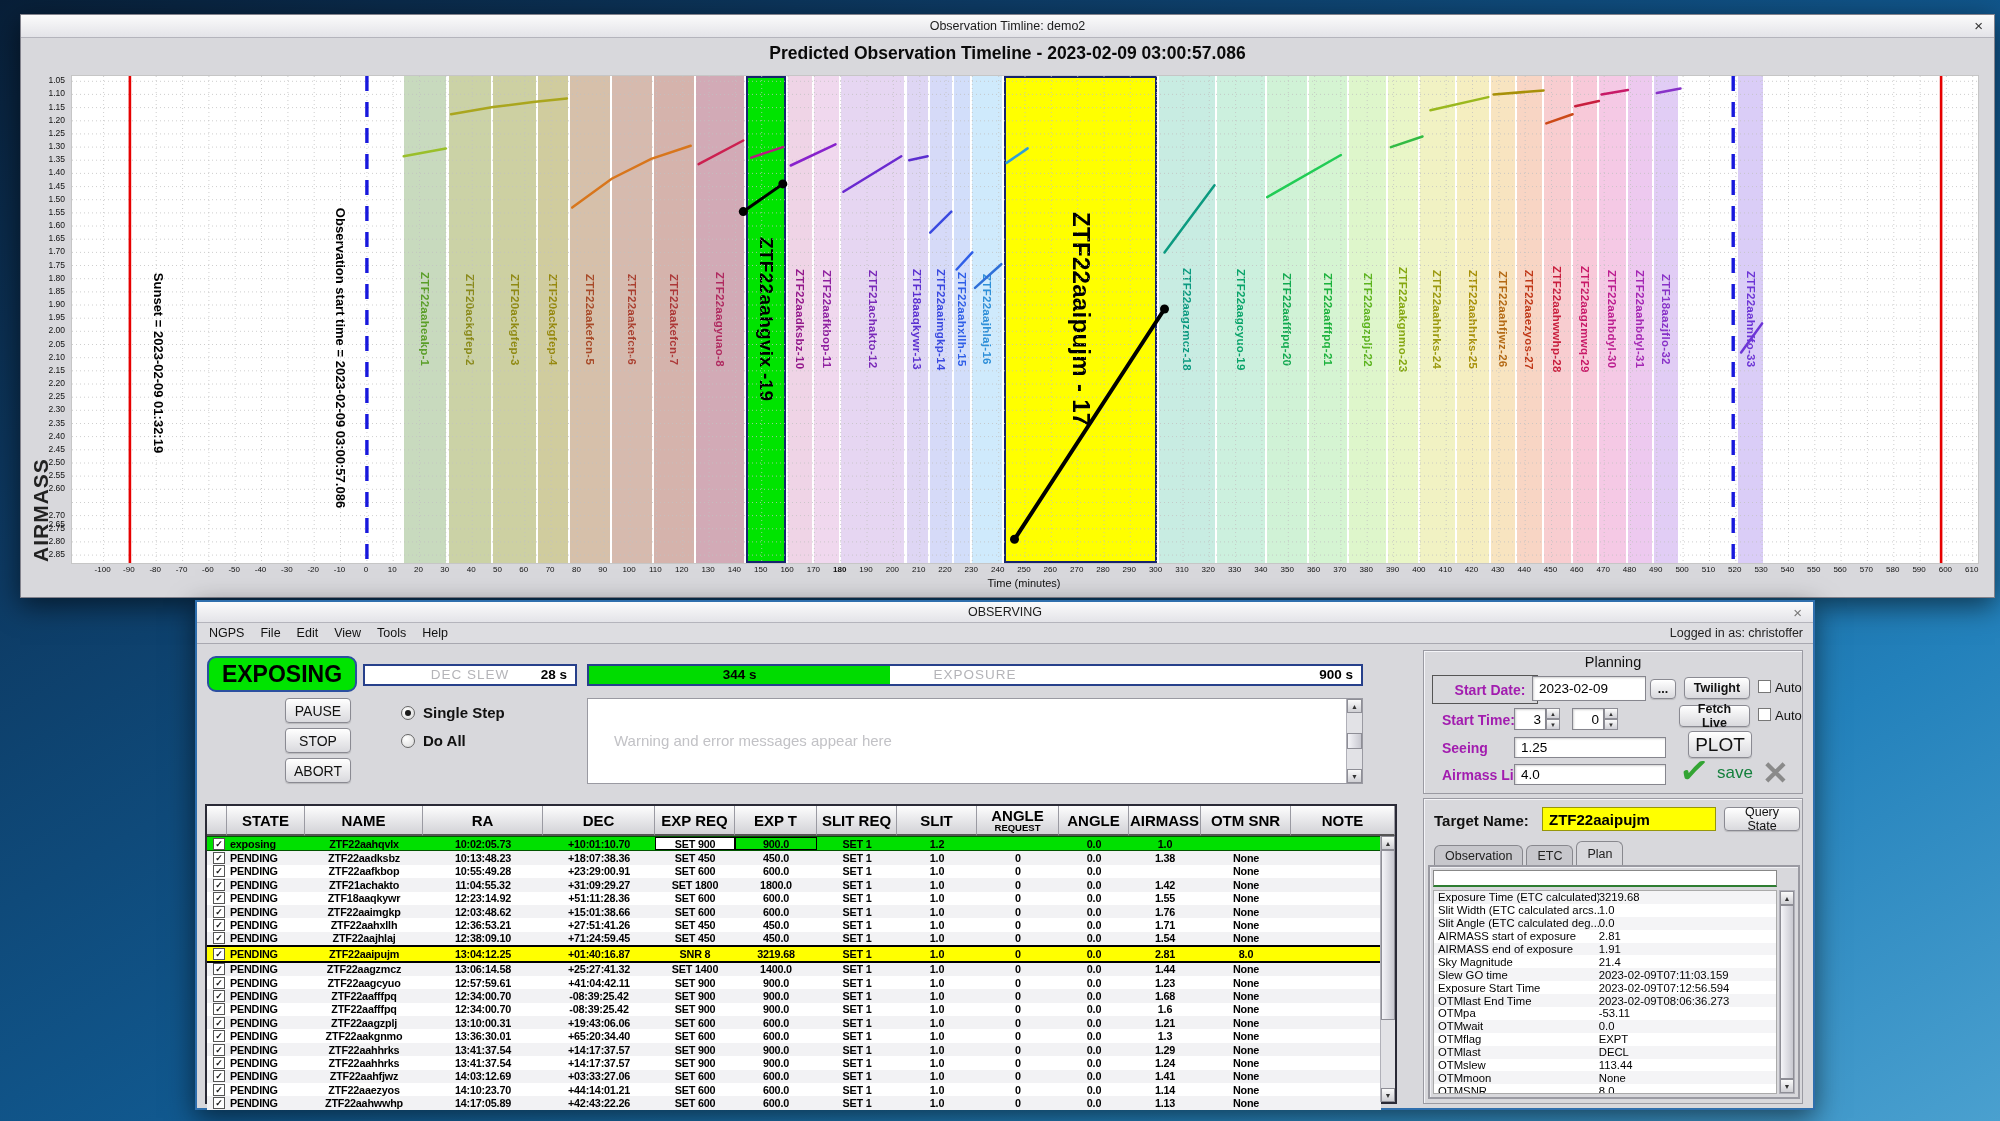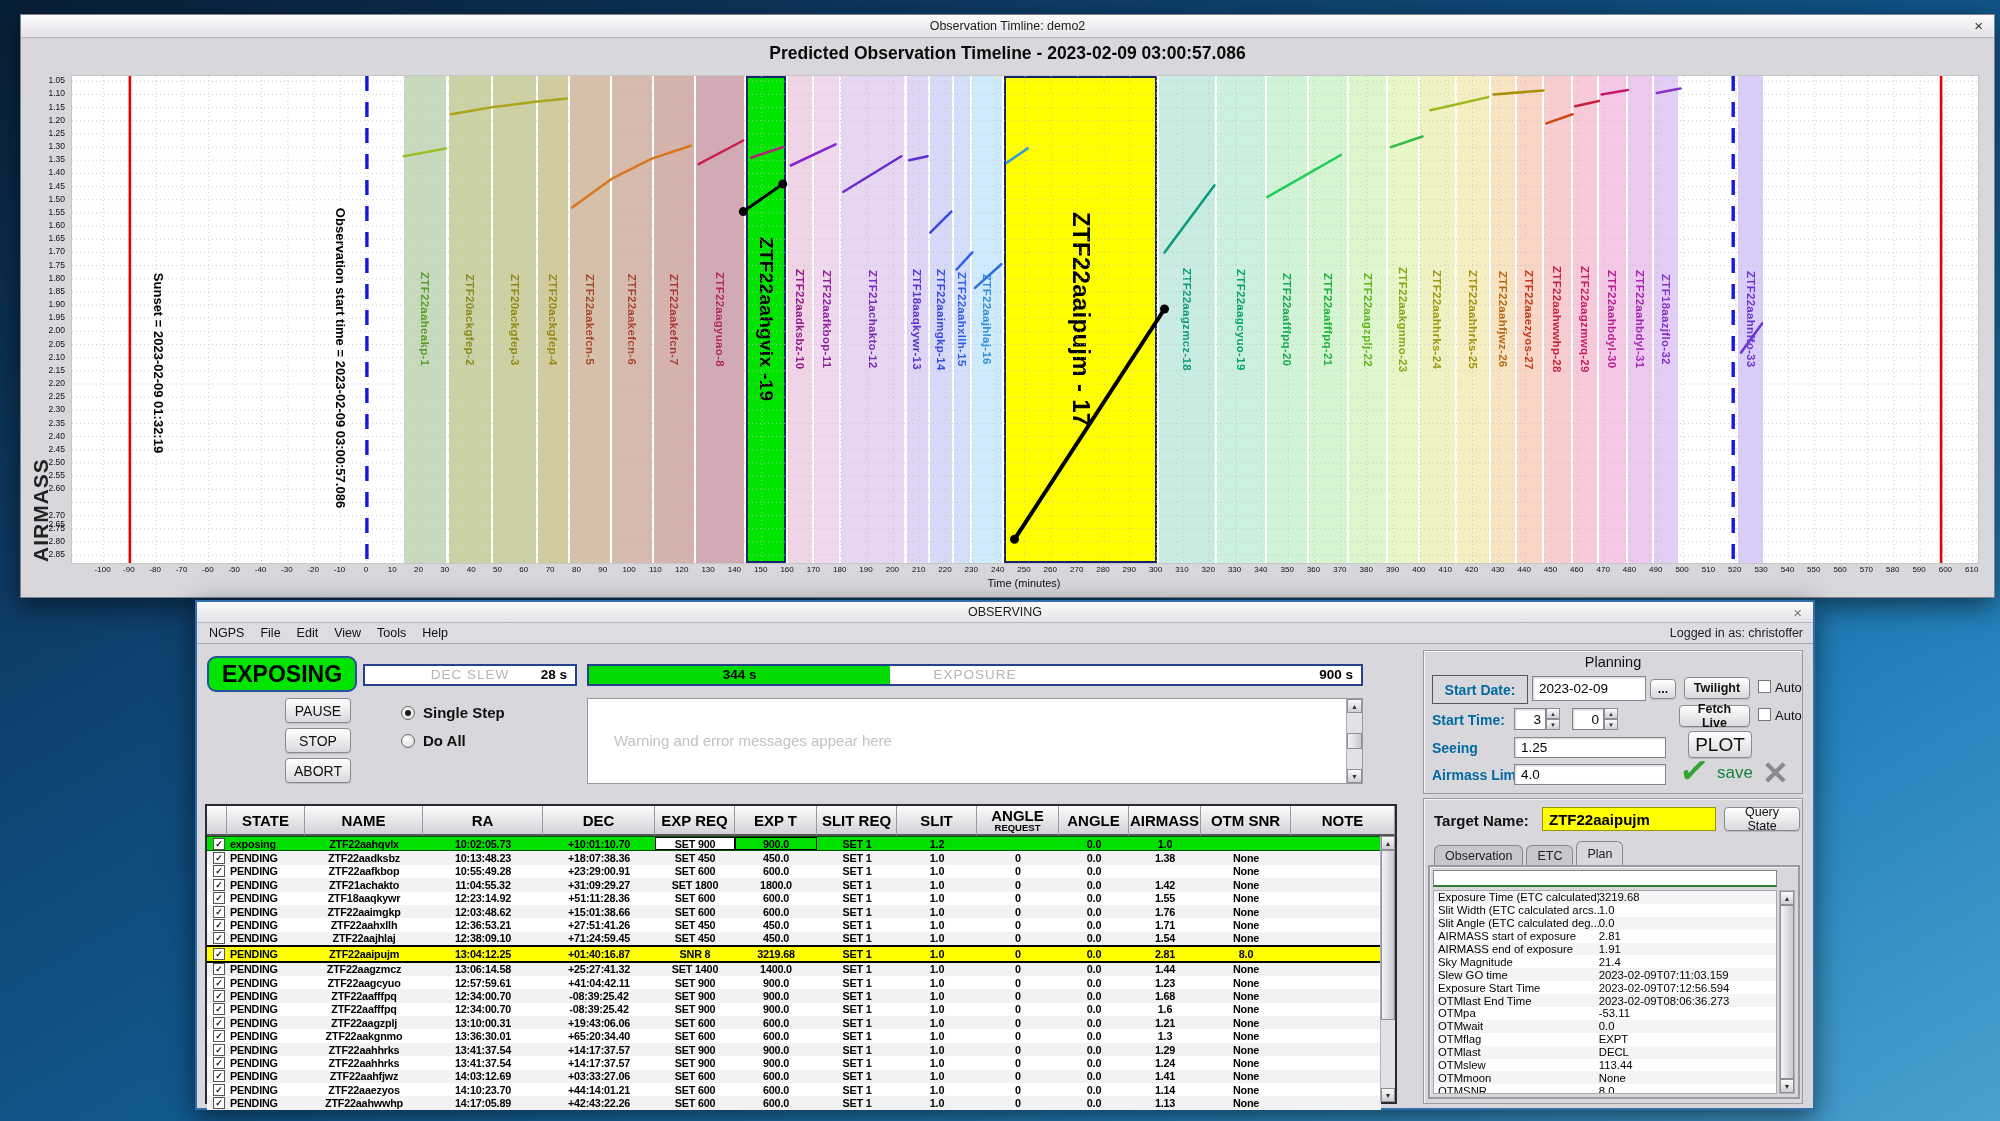--- a/index.html
+++ b/index.html
@@ -65,21 +65,21 @@
   .td.left{justify-content:flex-start;padding-left:3px;}
   .td.wbox{background:#fff;border:1px solid #000;}
   .td.obox{border:1px solid #000;}
   .cbx{width:10px;height:10px;background:#fff;border:1px solid #555;font-size:9px;line-height:10px;text-align:center;color:#111;margin-left:3px;}
   .tscroll{position:absolute;right:0;top:30px;bottom:0;width:14px;background:#e2e2e6;border-left:1px solid #b0b0b8;display:flex;flex-direction:column;}
   
   .groupbox{position:absolute;border:1px solid #9a9aa2;box-shadow:inset 1px 1px 0 #f4f4f8;background:#d8d8dc;box-sizing:border-box;}
   .gb-planning{left:1226px;top:48px;width:380px;height:144px;}
   .gb-target{left:1226px;top:196px;width:380px;height:306px;}
   .gb-title{position:absolute;top:3px;width:100%;text-align:center;font-size:14.5px;color:#111;}
-  .pl-label{position:absolute;font-size:14px;font-weight:bold;color:#0369a1;}
+  .pl-label{position:absolute;font-size:14px;font-weight:bold;color:#a21caf;padding-left:10px;}
   .pl-label.boxed{border:1px solid #555;display:flex;align-items:center;justify-content:center;}
   .input{position:absolute;background:#fff;border:1px solid #86868e;box-shadow:inset 1px 1px 2px rgba(0,0,0,.18);font-size:13.5px;color:#000;display:flex;align-items:center;padding:0 6px;box-sizing:border-box;}
   .pbtn{position:absolute;font-size:12.5px;font-weight:bold;}
   .cb-box{position:absolute;width:13px;height:13px;background:#fff;border:1px solid #777;box-sizing:border-box;}
   .cb-label{position:absolute;font-size:13px;color:#111;}
   .spin{position:absolute;height:22px;display:flex;}
   .spin-val{width:32px;background:#fff;border:1px solid #86868e;box-shadow:inset 1px 1px 2px rgba(0,0,0,.18);display:flex;align-items:center;justify-content:flex-end;padding-right:4px;font-size:13.5px;box-sizing:border-box;}
   .spin-ar{width:14px;display:flex;flex-direction:column;}
   .spin-ar span{flex:1;background:linear-gradient(#fbfbfb,#d0d0d6);border:1px solid #8e8e96;font-size:6px;display:flex;align-items:center;justify-content:center;color:#333;box-sizing:border-box;}
   .save-check{position:absolute;font-size:36px;color:#33a433;font-weight:bold;transform:rotate(8deg);}
@@ -423,21 +423,21 @@
         <div class="xtick" style="left: 505.5px;">80</div>
         <div class="xtick" style="left: 531.8px;">90</div>
         <div class="xtick" style="left: 558.1px;">100</div>
         <div class="xtick" style="left: 584.4px;">110</div>
         <div class="xtick" style="left: 610.8px;">120</div>
         <div class="xtick" style="left: 637.1px;">130</div>
         <div class="xtick" style="left: 663.4px;">140</div>
         <div class="xtick" style="left: 689.7px;">150</div>
         <div class="xtick" style="left: 716.1px;">160</div>
         <div class="xtick" style="left: 742.4px;">170</div>
-        <div class="xtick" style="left: 768.7px;">180</div>
+        <div class="xtick" style="left: 768.7px; font-weight: bold;">180</div>
         <div class="xtick" style="left: 795px;">190</div>
         <div class="xtick" style="left: 821.4px;">200</div>
         <div class="xtick" style="left: 847.7px;">210</div>
         <div class="xtick" style="left: 874px;">220</div>
         <div class="xtick" style="left: 900.3px;">230</div>
         <div class="xtick" style="left: 926.7px;">240</div>
         <div class="xtick" style="left: 953px;">250</div>
         <div class="xtick" style="left: 979.3px;">260</div>
         <div class="xtick" style="left: 1005.7px;">270</div>
         <div class="xtick" style="left: 1032px;">280</div>

